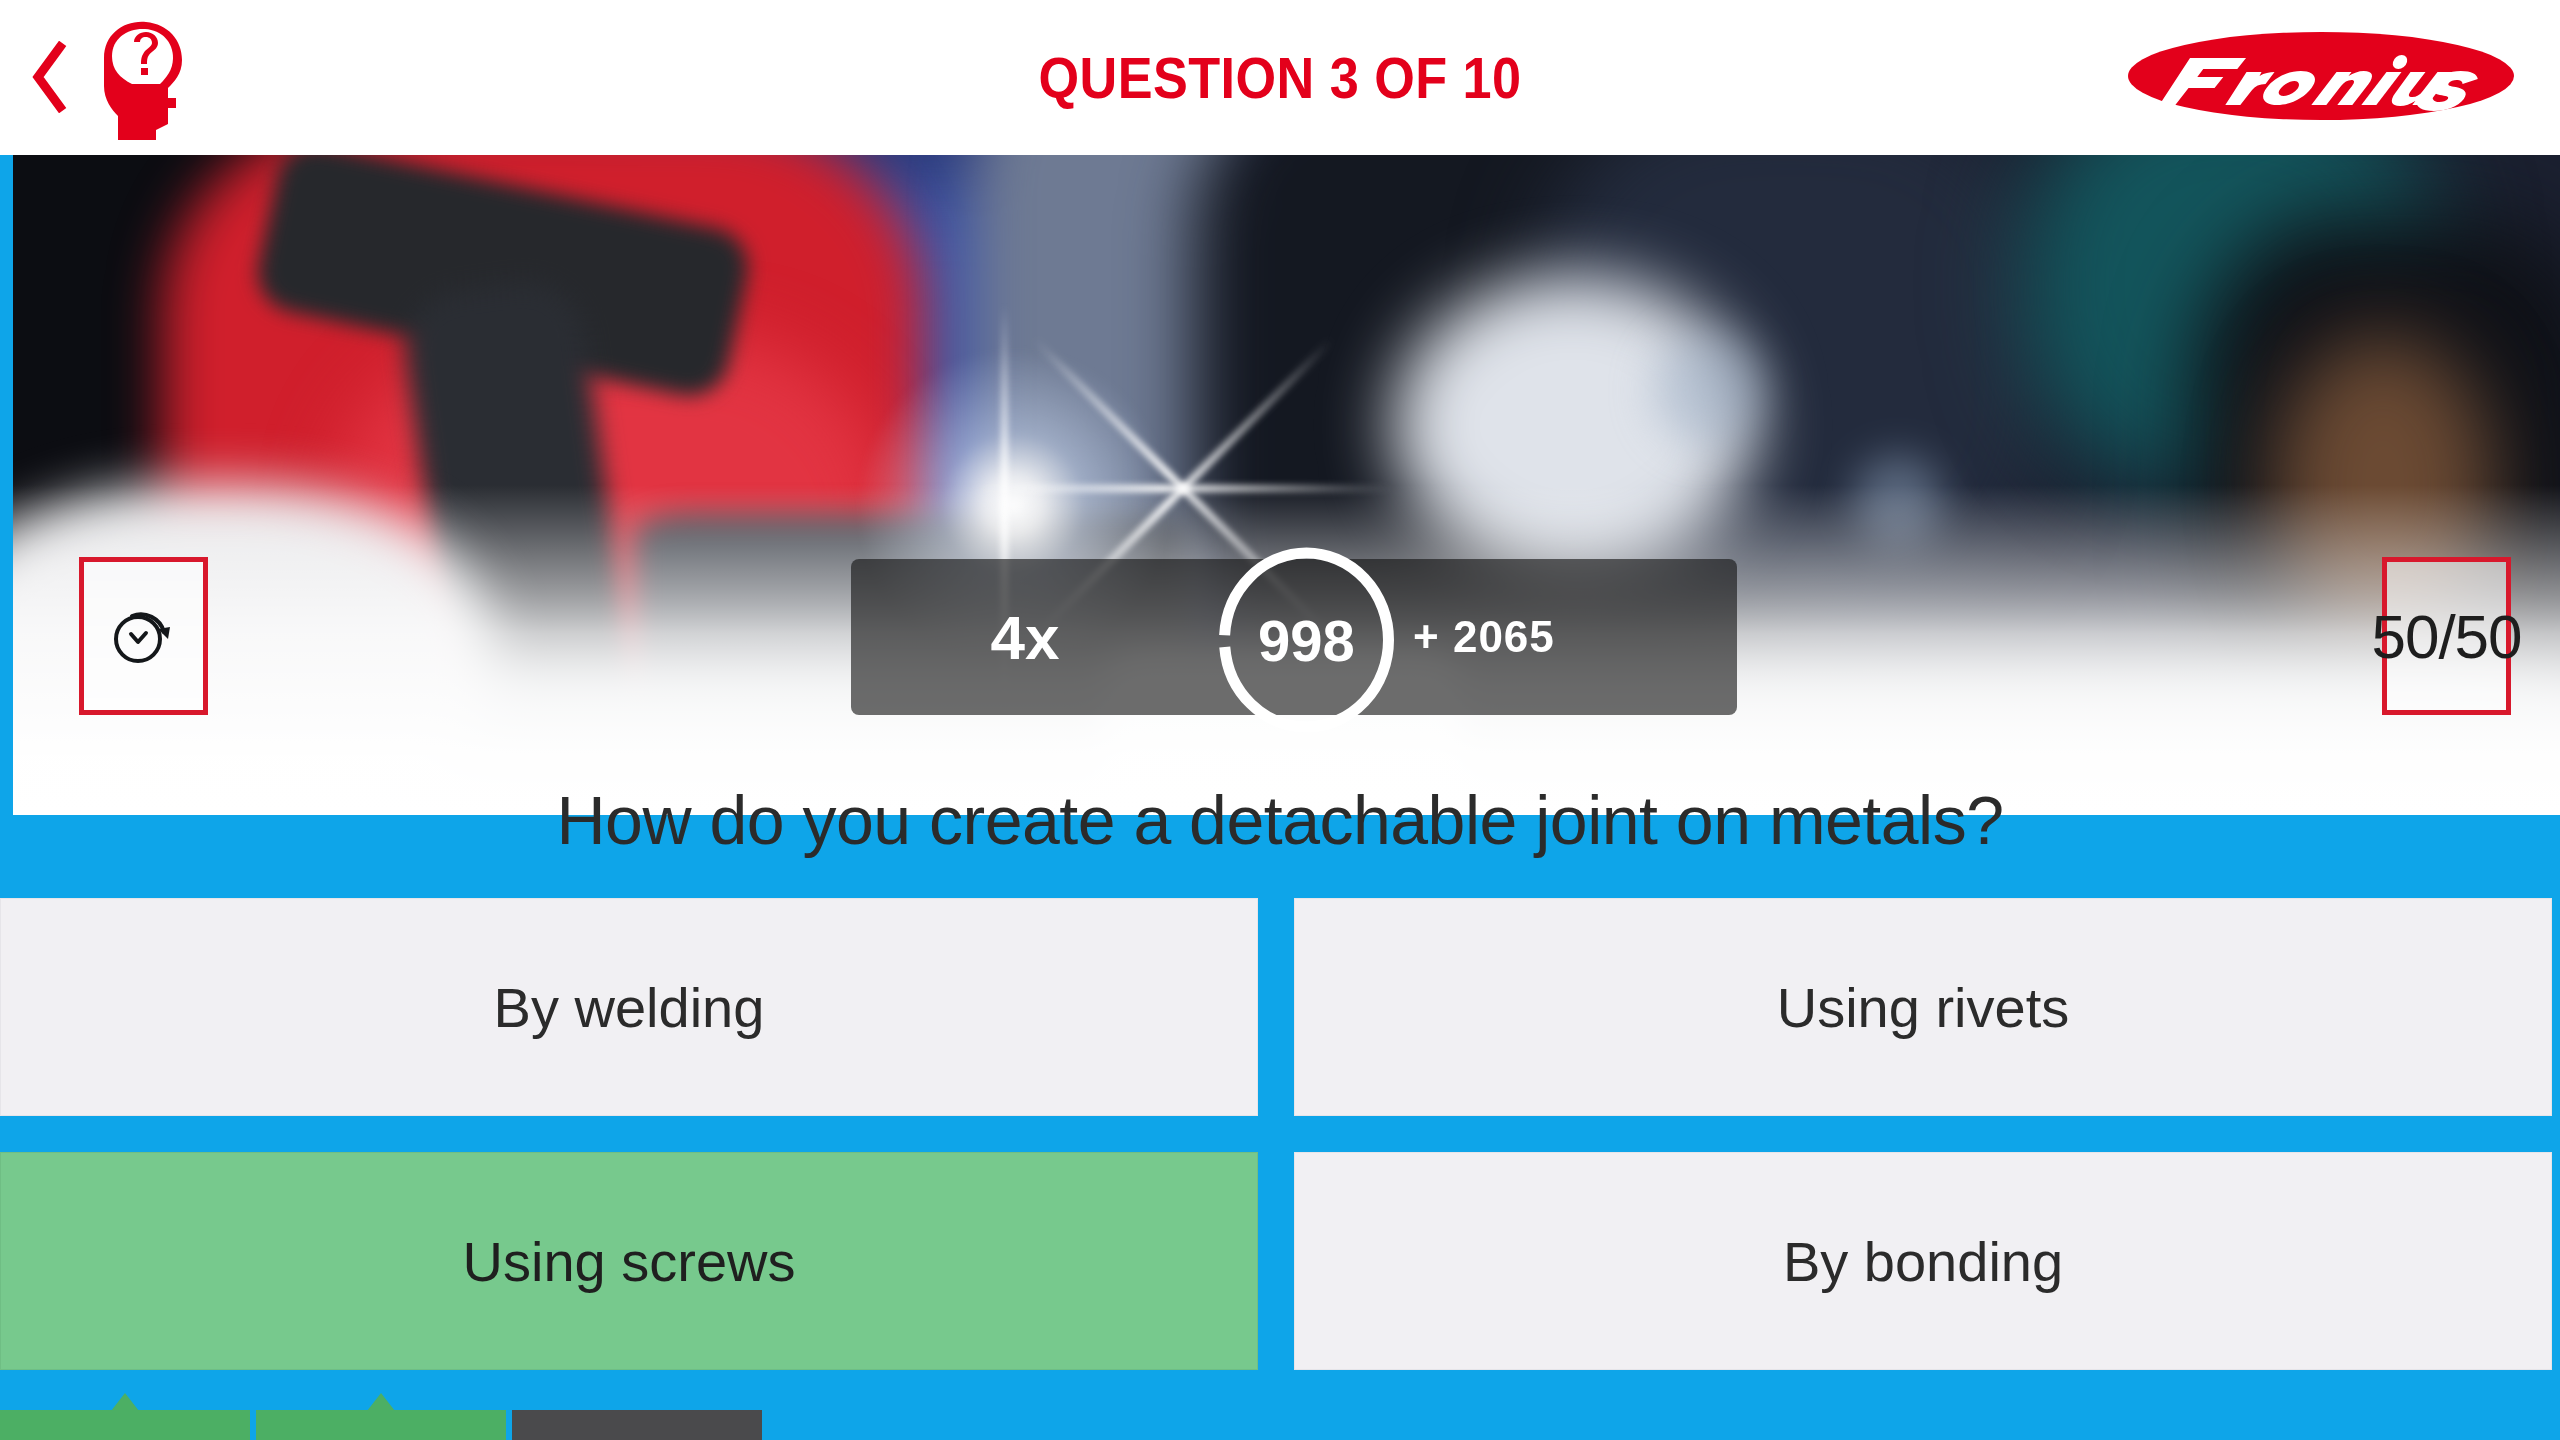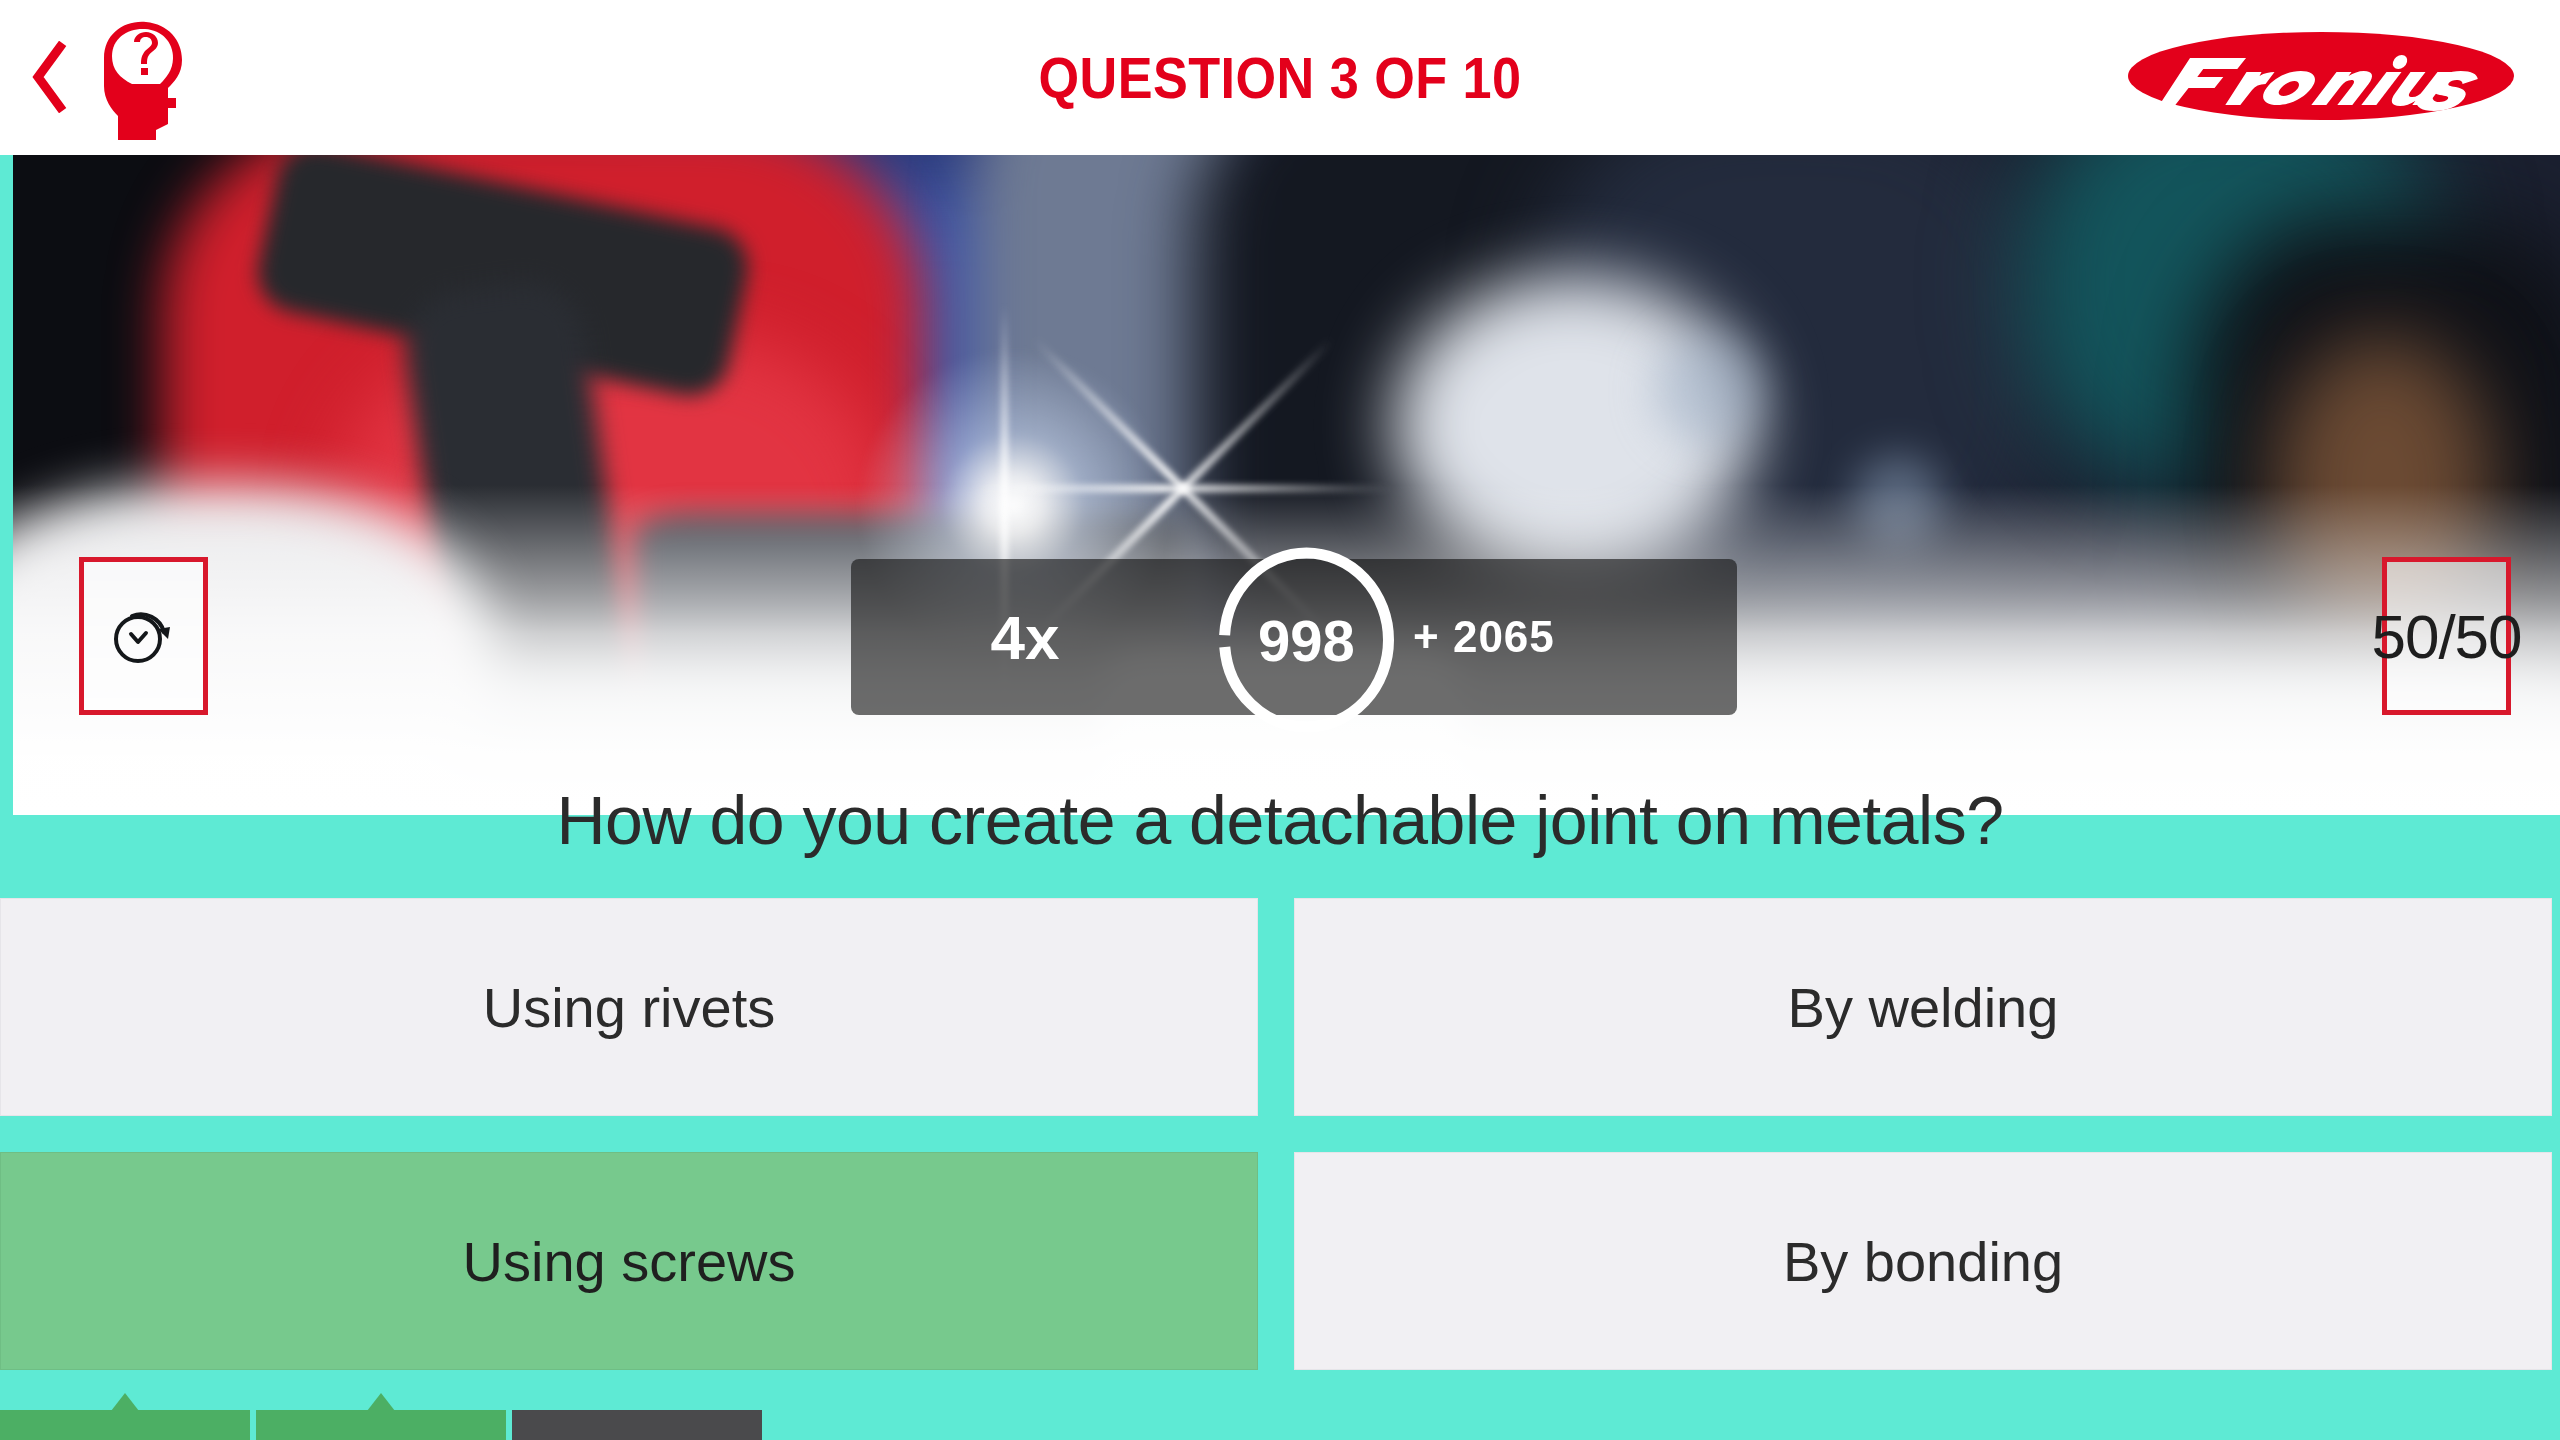--- a/index.html
+++ b/index.html
@@ -2,21 +2,21 @@
 <html><head>
 <meta charset="utf-8">
 <style>
   * { margin:0; padding:0; box-sizing:border-box; }
   html, body {
     width:2560px; height:1440px;
     background:#ffffff;
     font-family:"Liberation Sans", sans-serif;
     overflow:hidden;
   }
-  .app { position:relative; width:2560px; height:1440px; background:#5eead4; }
+  .app { position:relative; width:2560px; height:1440px; background:#0ea5e9; }
 
   
   .header {
     position:absolute; top:0; left:0; width:2560px; height:155px;
     background:#ffffff; z-index:30;
   }
   .back-btn {
     position:absolute; left:22px; top:38px; width:56px; height:78px;
     display:flex; align-items:center; justify-content:center; cursor:pointer;
   }
@@ -276,24 +276,24 @@
 
     <div class="powerup powerup-5050">
       <span>50/50</span>
     </div>
   </div>
 
   <div class="question">How do you create a detachable joint on metals?</div>
 
   <div class="answers">
     <div class="answer">
+      <span>By welding</span>
+    </div>
+    <div class="answer">
       <span>Using rivets</span>
-    </div>
-    <div class="answer">
-      <span>By welding</span>
     </div>
     <div class="answer correct">
       <span>Using screws</span>
     </div>
     <div class="answer">
       <span>By bonding</span>
     </div>
   </div>
 
   <div class="progress">

